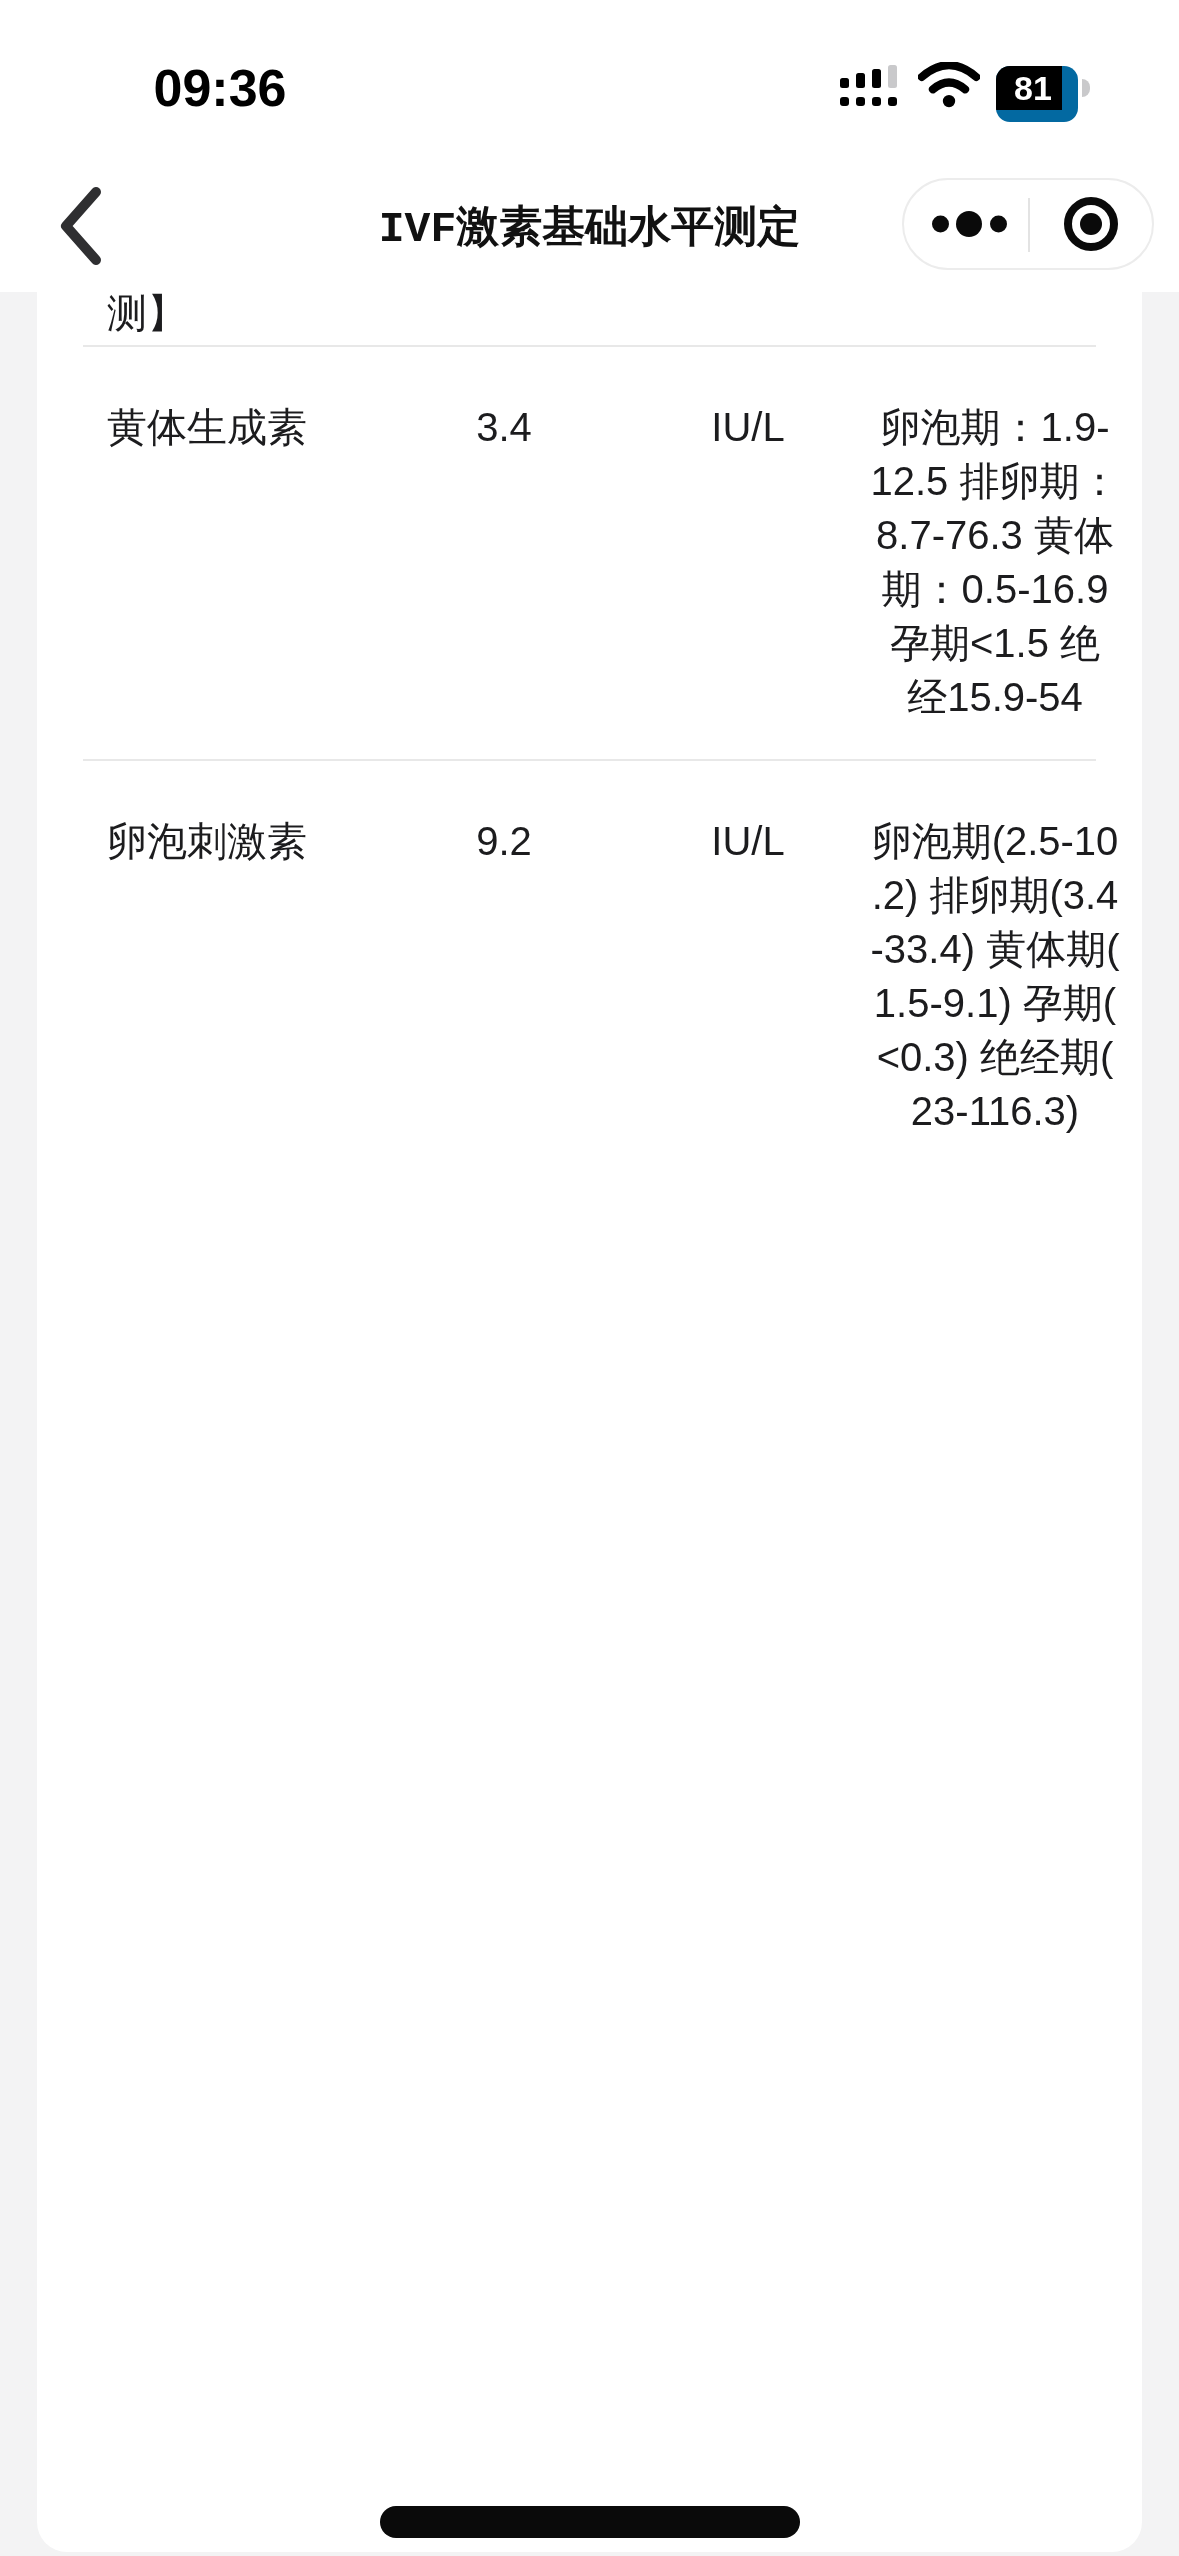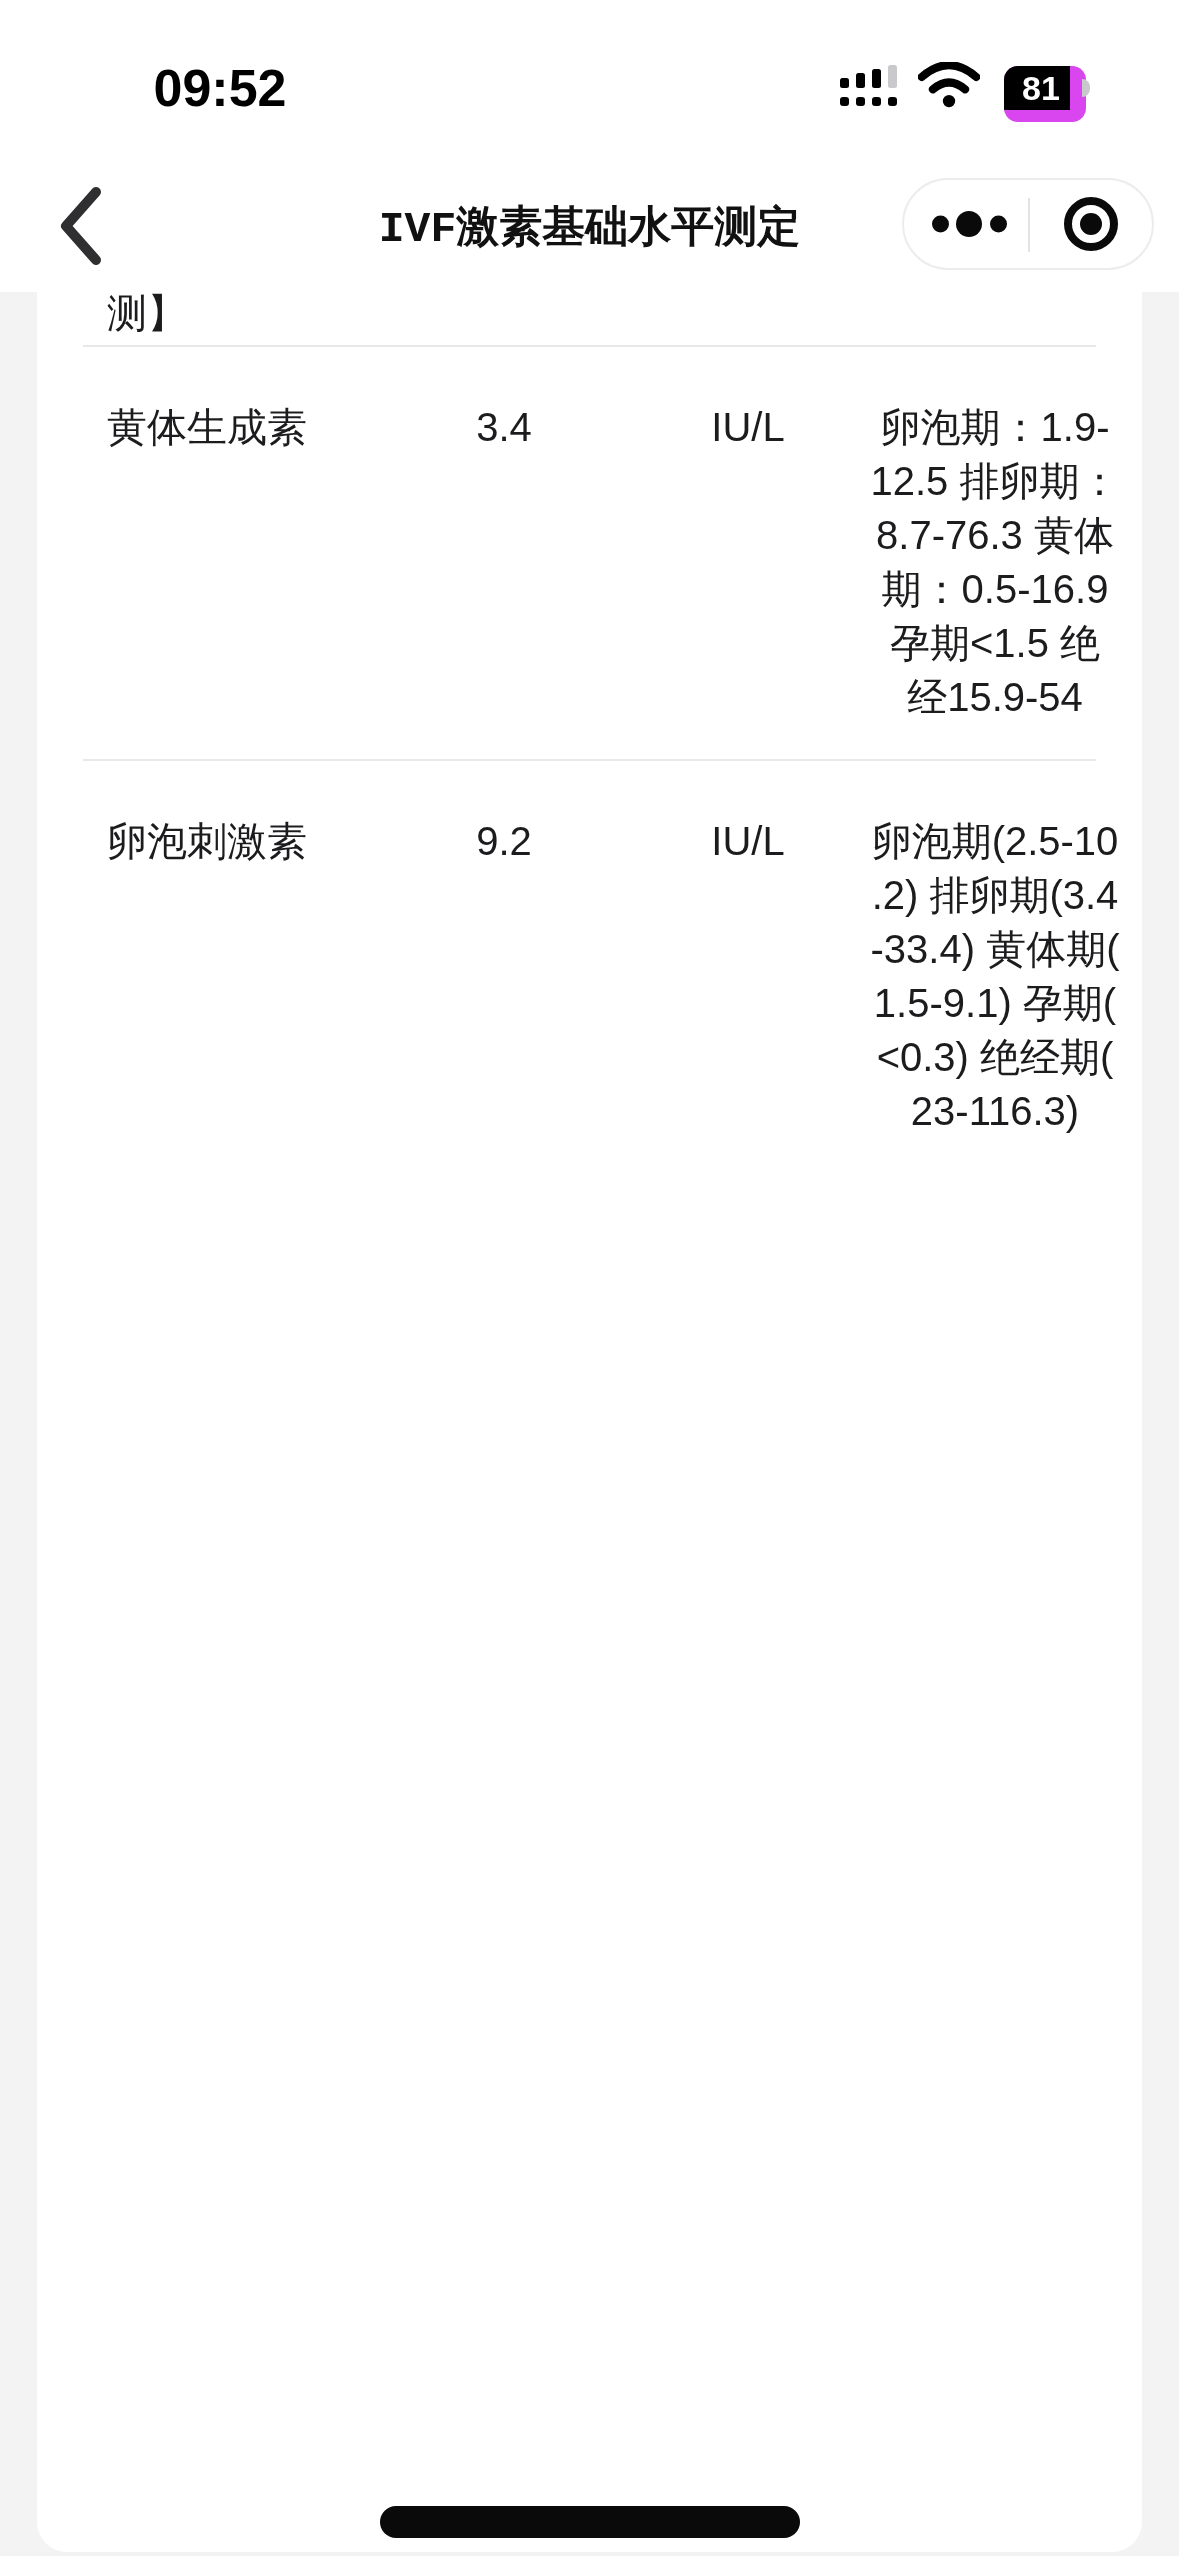--- a/index.html
+++ b/index.html
@@ -23,22 +23,22 @@
   .signal .b1 { left:0;  height:10px; }
   .signal .b2 { left:16px; height:15px; }
   .signal .b3 { left:32px; height:19px; }
   .signal .b4 { left:48px; height:23px; background:#c9c9cb; }
   .signal .dot { position:absolute; width:9px; height:9px; border-radius:3px; background:#000; top:33px; }
   .signal .d1 { left:0; } .signal .d2 { left:16px; } .signal .d3 { left:32px; } .signal .d4 { left:48px; }
 
   .wifi { position:absolute; left:918px; top:62px; }
 
   .battery { position:absolute; left:996px; top:66px; width:96px; height:44px; }
-  .battery .pill { position:absolute; left:8px; top:0; width:82px; height:56px; border-radius:14px;
-                   background:#d946ef; overflow:hidden; }
+  .battery .pill { position:absolute; left:0; top:0; width:82px; height:56px; border-radius:14px;
+                   background:#0369a1; overflow:hidden; }
   .battery .fill { position:absolute; left:0; top:0; width:66px; height:44px; background:#000; }
   .battery .pct { position:absolute; left:0; top:0; width:74px; height:44px; line-height:45px;
                   text-align:center; color:#fff; font-size:34px; font-weight:bold; }
   .battery .nub { position:absolute; left:86px; top:13px; width:8px; height:18px;
                   background:#c9c9cb; border-radius:0 8px 8px 0; }
 
   .back-btn { position:absolute; left:44px; top:180px; width:80px; height:92px; }
   .nav-title { position:absolute; left:0; top:198px; width:1179px; text-align:center;
                font-size:43px; font-weight:bold; color:#111;font-family:Liberation Mono, monospace; }
 
@@ -101,21 +101,21 @@
       <div class="c-name">卵泡刺激素</div>
       <div class="c-value">9.2</div>
       <div class="c-unit">IU/L</div>
       <div class="c-ref">卵泡期(2.5-10.2) 排卵期(3.4-33.4) 黄体期(1.5-9.1) 孕期(&lt;0.3) 绝经期(23-116.3)</div>
     </div>
 
   </div>
 
   <div class="chrome">
 
-    <div class="time">09:52</div>
+    <div class="time">09:36</div>
 
     <div class="signal">
       <div class="bar b1"></div>
         <div class="bar b2"></div>
         <div class="bar b3"></div>
         <div class="bar b4"></div>
       <div class="dot d1"></div>
         <div class="dot d2"></div>
         <div class="dot d3"></div>
         <div class="dot d4"></div>

